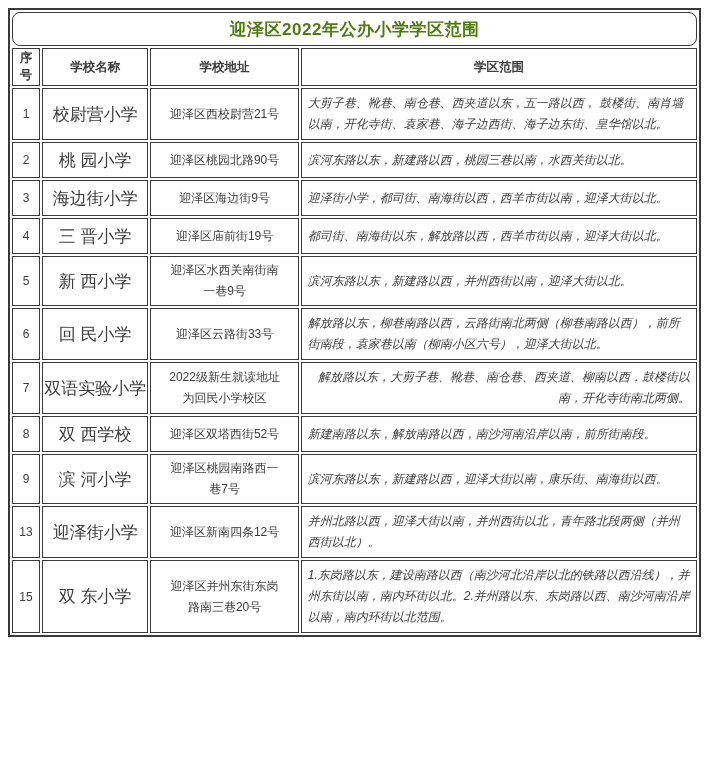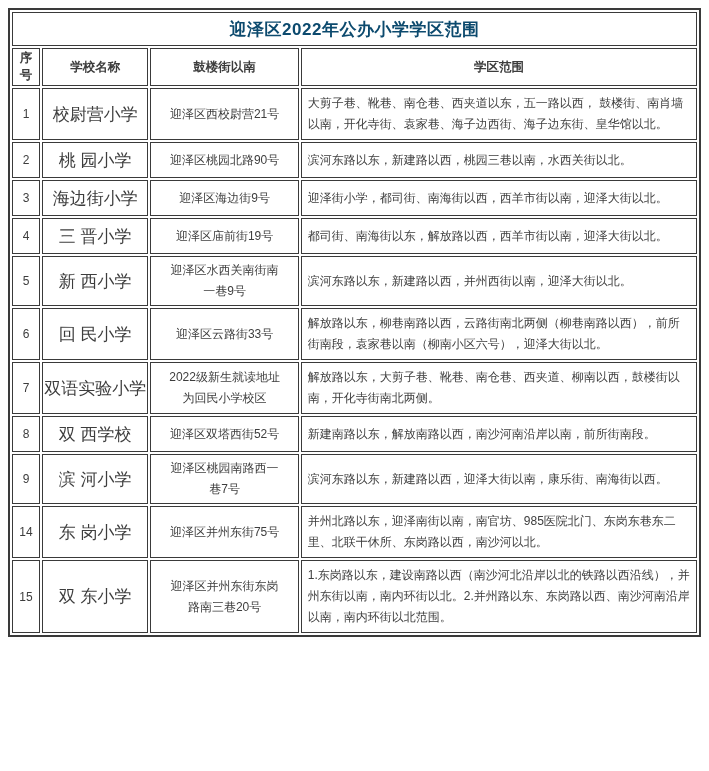--- a/index.html
+++ b/index.html
@@ -25,23 +25,24 @@
     color: #3d3d3d;
     background: #ffffff;
     vertical-align: middle;
     overflow: hidden;
     word-break: break-all;
   }
   td.title-cell {
     font-size: 17px;
     font-weight: bold;
     text-align: center;
-    color: #0c4a6e;
+    color: #4d7c0f;
     height: 30px;
     letter-spacing: 0.5px;
+    border-radius: 8px;
   }
   .district-table th {
     font-size: 12.5px;
     font-weight: bold;
     text-align: center;
     height: 28px;
   }
   td.cell-no {
     text-align: center;
     font-size: 12px;
@@ -56,43 +57,44 @@
     text-align: center;
     font-size: 12px;
     line-height: 21px;
     padding: 3px 16px;
   }
   td.cell-range {
     text-align: left;
     font-size: 12px;
     line-height: 21px;
     padding: 4px 6px;
+    font-style: italic;
   }
   td.cell-range.center-text {
-    text-align: left;
+    text-align: right;
   }
 </style>
 </head>
 <body>
 
 <table class="district-table">
   <colgroup>
     <col style="width:28px">
     <col style="width:106px">
     <col style="width:148px">
     <col style="width:395px">
   </colgroup>
   <tbody>
     <tr>
       <td class="title-cell" colspan="4">迎泽区2022年公办小学学区范围</td>
     </tr>
     <tr>
       <th>序号</th>
       <th>学校名称</th>
-      <th>鼓楼街以南</th>
+      <th>学校地址</th>
       <th>学区范围</th>
     </tr>
 
     <tr>
       <td class="cell-no">1</td>
       <td class="cell-name">校尉营小学</td>
       <td class="cell-addr">迎泽区西校尉营21号</td>
       <td class="cell-range">大剪子巷、靴巷、南仓巷、西夹道以东，五一路以西， 鼓楼街、南肖墙以南，开化寺街、袁家巷、海子边西街、海子边东街、皇华馆以北。</td>
     </tr>
     <tr>
@@ -137,24 +139,24 @@
       <td class="cell-addr">迎泽区双塔西街52号</td>
       <td class="cell-range">新建南路以东，解放南路以西，南沙河南沿岸以南，前所街南段。</td>
     </tr>
     <tr>
       <td class="cell-no">9</td>
       <td class="cell-name">滨 河小学</td>
       <td class="cell-addr">迎泽区桃园南路西一巷7号</td>
       <td class="cell-range">滨河东路以东，新建路以西，迎泽大街以南，康乐街、南海街以西。</td>
     </tr>
     <tr>
-      <td class="cell-no">14</td>
-      <td class="cell-name">东 岗小学</td>
-      <td class="cell-addr">迎泽区并州东街75号</td>
-      <td class="cell-range">并州北路以东，迎泽南街以南，南官坊、985医院北门、东岗东巷东二里、北联干休所、东岗路以西，南沙河以北。</td>
+      <td class="cell-no">13</td>
+      <td class="cell-name">迎泽街小学</td>
+      <td class="cell-addr">迎泽区新南四条12号</td>
+      <td class="cell-range">并州北路以西，迎泽大街以南，并州西街以北，青年路北段两侧（并州西街以北）。</td>
     </tr>
     <tr>
       <td class="cell-no">15</td>
       <td class="cell-name">双 东小学</td>
       <td class="cell-addr">迎泽区并州东街东岗路南三巷20号</td>
       <td class="cell-range">1.东岗路以东，建设南路以西（南沙河北沿岸以北的铁路以西沿线），并州东街以南，南内环街以北。2.并州路以东、东岗路以西、南沙河南沿岸以南，南内环街以北范围。</td>
     </tr>
 
   </tbody>
 </table>

